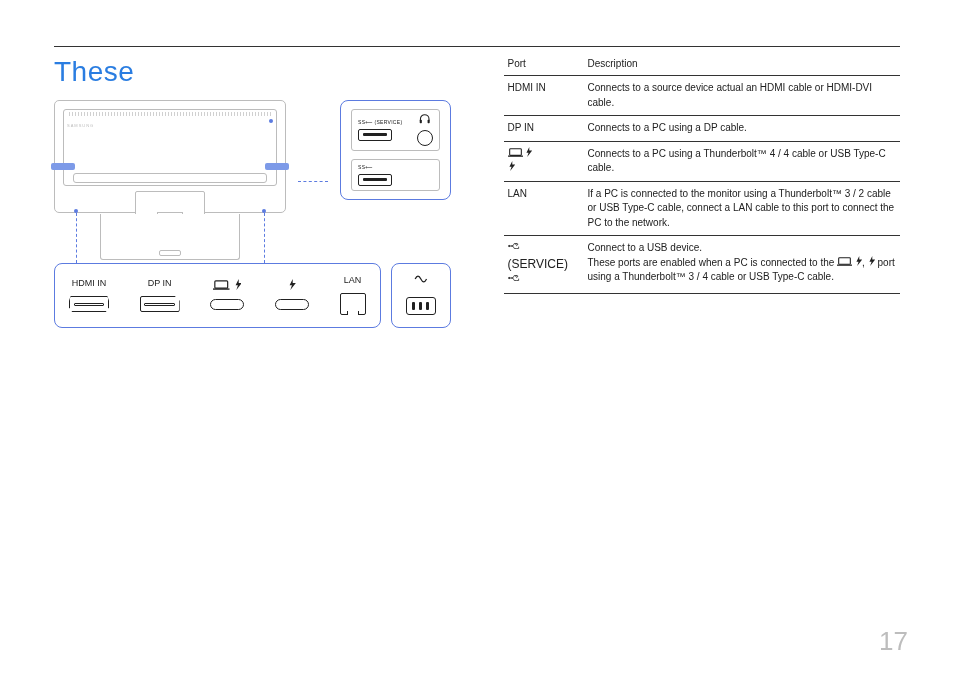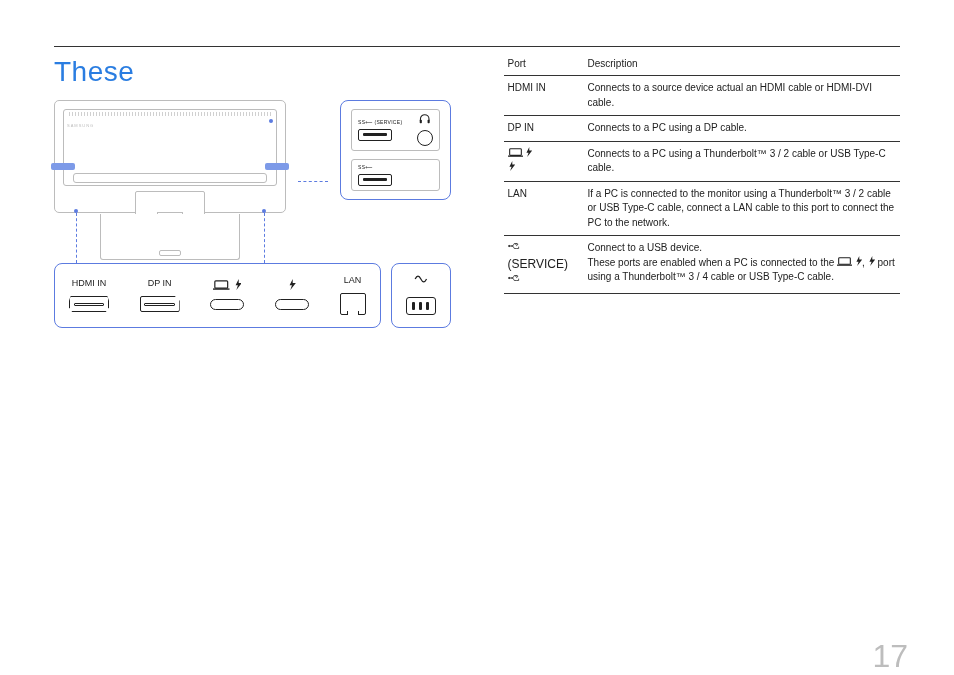--- a/index.html
+++ b/index.html
@@ -219,22 +219,22 @@
     border-bottom: 0.6px solid var(--rule);
     line-height: 1.45;
   }
   table.ports-table td.port-name { width: 80px; white-space: normal; }
   table.ports-table td.port-name svg { height: 10px; width:auto; vertical-align: baseline; }
   .inline-icon { display:inline-block; vertical-align:middle; }
   .inline-icon svg { height:10px; width:auto; }
 
   .page-number {
     position: absolute;
-    right: 46px; bottom: 0;
-    font-size: 32px;
+    right: 46px; bottom: 18px;
+    font-size: 26px;
     color: var(--pagenum);
     font-weight: 300;
   }
 
   
   .jack-dot {
     width: 16px; height:16px; border:1.3px solid var(--ink); border-radius:50%;
   }
   .usb-a {
     width: 34px; height: 12px; border:1.3px solid var(--ink); border-radius:2px; position:relative;
@@ -399,21 +399,21 @@
             <span class="inline-icon"><svg viewBox="0 0 18 12">
                   <use href="#ic-laptop"></use>
                 </svg></span>
             <span class="inline-icon"><svg viewBox="0 0 10 14">
                   <use href="#ic-bolt"></use>
                 </svg></span><br>
             <span class="inline-icon"><svg viewBox="0 0 10 14">
                   <use href="#ic-bolt"></use>
                 </svg></span>
           </td>
-          <td>Connects to a PC using a Thunderbolt™ 3 / 2 cable or USB Type-C cable.</td>
+          <td>Connects to a PC using a Thunderbolt™ 4 / 4 cable or USB Type-C cable.</td>
         </tr>
         <tr>
           <td class="port-name">LAN</td>
           <td>If a PC is connected to the monitor using a Thunderbolt™ 3 / 2 cable or USB Type-C cable, connect a LAN cable to this port to connect the PC to the network.</td>
         </tr>
         <tr>
           <td class="port-name">
             <span class="inline-icon"><svg viewBox="0 0 20 16">
                   <use href="#ic-usbss"></use>
                 </svg></span> <span style="font-size:12px">(SERVICE)</span><br>

